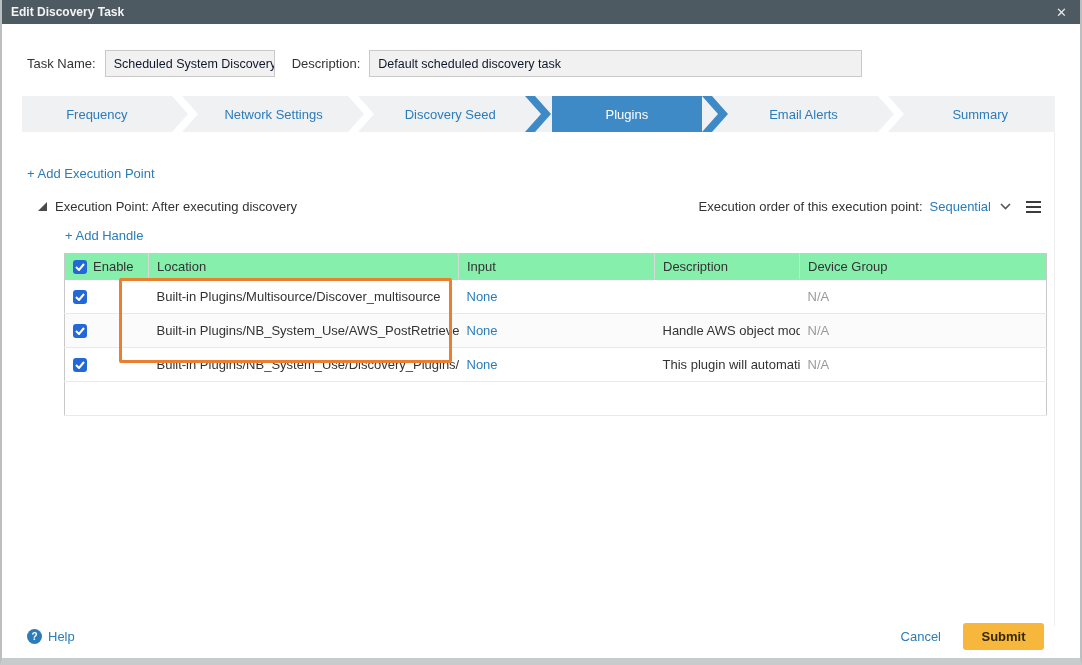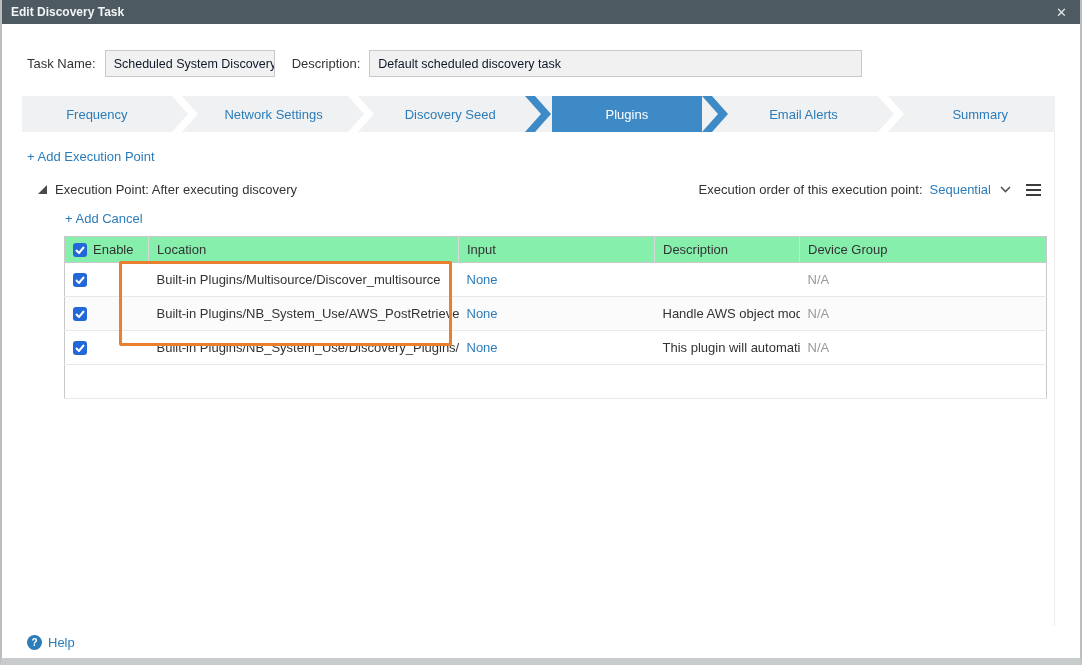--- a/index.html
+++ b/index.html
@@ -35,21 +35,21 @@
   }
   .tab { flex:1; display:flex; align-items:center; justify-content:center; font-size:13px;
          color:#2b7cb9; cursor:pointer; }
   .tab.active { background:#3e8ac6; color:#fff; }
   .tab-arrow { width:27px; height:36px; flex:0 0 27px; }
   .tab-arrow svg { display:block; width:27px; height:36px; }
 
   
   .panel { position:relative; margin:0 25px 0 20px; min-height:494px; border-right:1px solid #ededed; }
   .link { color:#2b7cb9; font-size:13px; cursor:pointer; text-decoration:none; display:inline-block; }
-  .add-ep { margin:17px 0 0 5px; }
+  .add-ep { margin:34px 0 0 5px; }
   .ep-header { display:flex; align-items:center; justify-content:space-between;
                margin-top:17px; padding:0 13px 0 16px; }
   .ep-left { display:flex; align-items:center; font-size:13px; color:#333; }
   .tri { margin-right:8px; display:inline-flex; }
   .ep-right { display:flex; align-items:center; font-size:13px; color:#333; }
   .seq { color:#2b7cb9; margin-left:7px; }
   .chev-down { margin-left:9px; display:inline-flex; }
   .burger { margin-left:15px; display:inline-flex; cursor:pointer; }
   .add-plugin { margin:14px 0 10px 43px; }
 
@@ -178,21 +178,21 @@
         <span class="burger">
           <svg width="15" height="12" viewBox="0 0 15 12">
             <rect x="0" y="0" width="15" height="2" fill="#3c3c3c"></rect>
             <rect x="0" y="5" width="15" height="2" fill="#3c3c3c"></rect>
             <rect x="0" y="10" width="15" height="2" fill="#3c3c3c"></rect>
           </svg>
         </span>
       </div>
     </div>
 
-    <a class="link add-plugin">+ Add Cancel</a>
+    <a class="link add-plugin">+ Add Handle</a>
 
     <div class="tablewrap">
       <table class="grid">
         <colgroup>
           <col class="col-enable">
             <col class="col-loc">
             <col class="col-input">
             <col class="col-desc">
             <col class="col-dg">
         </colgroup>
@@ -260,15 +260,19 @@
       <div class="highlight-box"></div>
     </div>
 
   </div>
 
   <div class="footer">
     <div class="help">
       <span class="help-ic">?</span>
       <span>Help</span>
     </div>
+    <div class="footer-right">
+      <span class="cancel">Cancel</span>
+      <button class="submit-btn">Submit</button>
+    </div>
   </div>
 
 </div>
 
 </body></html>

